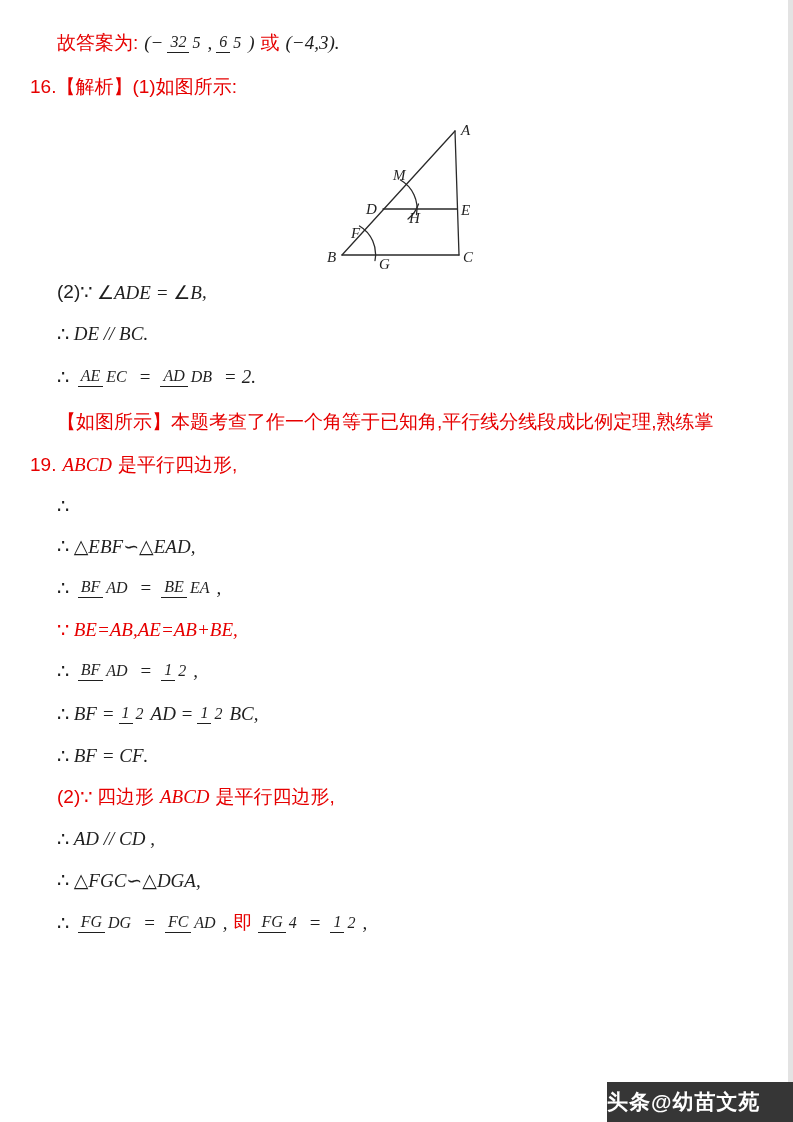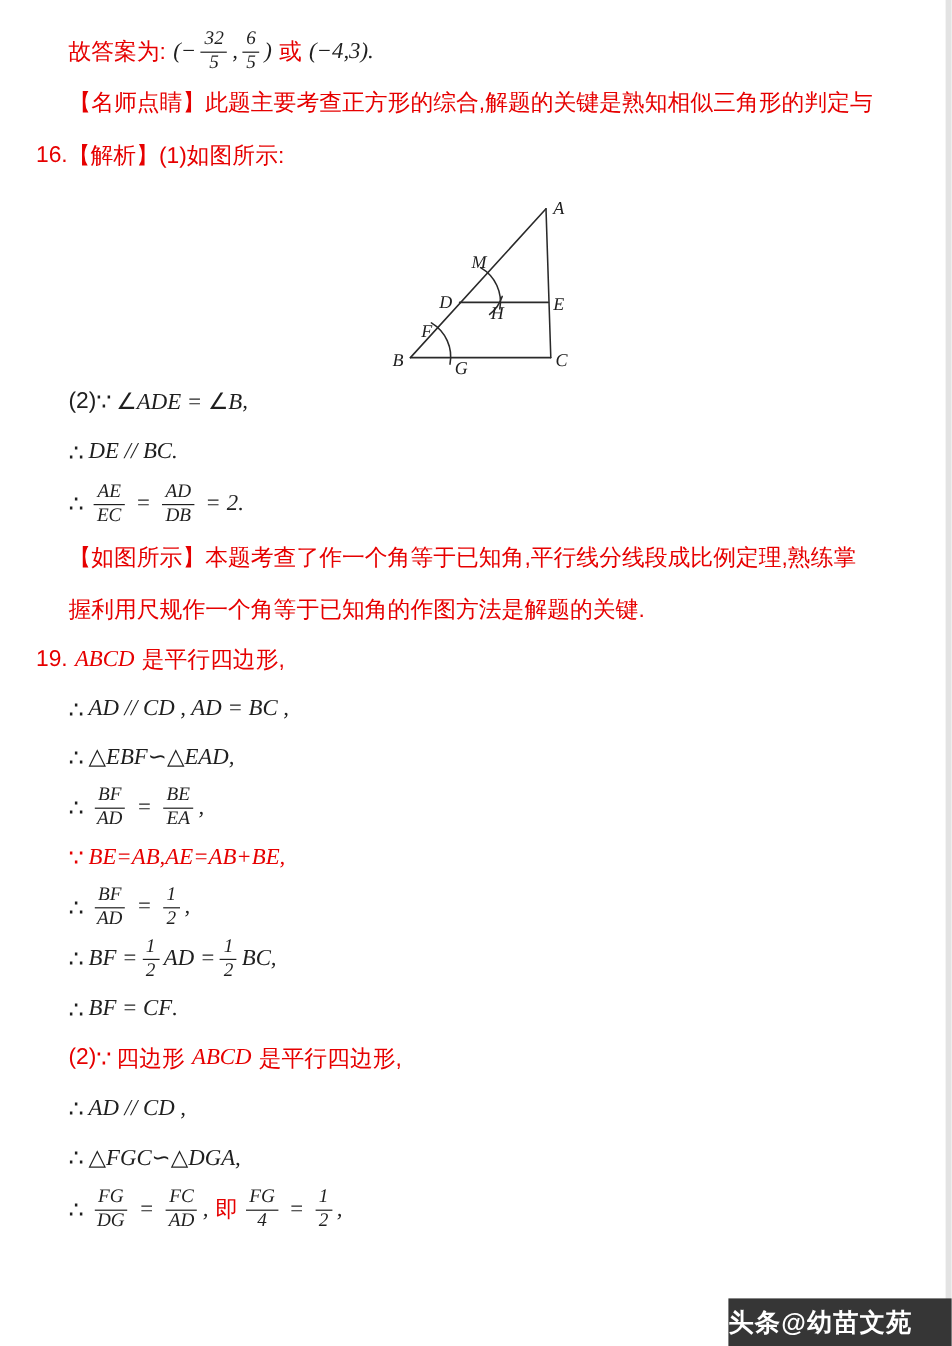--- a/index.html
+++ b/index.html
@@ -7,21 +7,21 @@
     width:793px;height:1122px;position:relative;overflow:hidden;background:#ffffff;
     font-family:"Liberation Sans",sans-serif;
   }
   .page{position:absolute;inset:0;padding:22px 45px 0 57px;box-sizing:border-box;}
   .line{display:flex;align-items:center;font-size:19px;color:#1f1f1f;white-space:nowrap;}
   .h40{height:40px}.h42{height:42px}.h43{height:43px}.h44{height:44px}.h46{height:46px}
   .red{color:#e60000;font-weight:normal;}
   .math{font-family:"Liberation Serif","DejaVu Sans",serif;font-style:italic;}
   .sym{font-family:"Liberation Serif","DejaVu Sans",serif;font-style:normal;margin-right:4px;font-size:20px;}
   .eq{font-family:"Liberation Serif","DejaVu Sans",serif;font-style:normal;margin:0 6px;}
-  .frac{display:inline-flex;flex-direction:column;align-items:center;
+  .frac{display:inline-flex;flex-direction:row;align-items:center;
         font-family:"Liberation Serif","DejaVu Sans",serif;font-style:italic;
         font-size:16px;line-height:1.18;margin:0 4px;text-align:right;}
   .frac .num{border-bottom:1.5px solid currentColor;padding:0 3px;}
   .frac .den{padding:0 3px;}
   .qnum{margin-left:-27px;margin-right:0;}
   .figwrap{height:160px;display:flex;justify-content:center;align-items:flex-start;padding-left:18px;}
   .figwrap svg text{font-family:"Liberation Serif","DejaVu Sans",serif;font-style:italic;font-size:15px;fill:#1f1f1f;}
   .gap6{margin-left:6px;}
   .watermark{position:absolute;right:0;bottom:0;width:186px;height:40px;background:#363636;
              color:#ffffff;display:flex;align-items:center;justify-content:flex-start;
@@ -44,23 +44,20 @@
     <span class="frac">
       <span class="num">6</span>
       <span class="den">5</span>
     </span>
     <span class="math">)</span>
     <span class="red gap6">或</span>
     <span class="math gap6">(−4,3)</span>
     <span class="math">.</span>
   </div>
 
-  <div class="line h43">
-    <span class="red">【名师点睛】此题主要考查正方形的综合,解题的关键是熟知相似三角形的判定与</span>
-  </div>
 
   <div class="line h46">
     <span class="red qnum">16.</span>
     <span class="red">【解析】(1)如图所示:</span>
   </div>
 
   <div class="figwrap">
     <svg width="190" height="160" viewBox="320 192 190 160">
       <g stroke="#2a2a2a" stroke-width="1.3" fill="none" stroke-linecap="round">
         <line x1="345" y1="337" x2="458" y2="213"></line>
@@ -106,33 +103,29 @@
       <span class="den">DB</span>
     </span>
     <span class="eq">=</span>
     <span class="math">2</span>
     <span class="math">.</span>
   </div>
 
   <div class="line h44">
     <span class="red">【如图所示】本题考查了作一个角等于已知角,平行线分线段成比例定理,熟练掌</span>
   </div>
-  <div class="line h42">
-    <span class="red">握利用尺规作一个角等于已知角的作图方法是解题的关键.</span>
-  </div>
 
   <div class="line h42">
     <span class="red qnum">19.</span>
     <span class="red math gap6">ABCD</span>
     <span class="red gap6">是平行四边形,</span>
   </div>
 
   <div class="line h40">
     <span class="sym">∴</span>
-    <span class="math">AD // CD , AD = BC ,</span>
   </div>
 
   <div class="line h40">
     <span class="sym">∴</span>
     <span class="math">△EBF∽△EAD,</span>
   </div>
 
   <div class="line h44">
     <span class="sym">∴</span>
     <span class="frac">

